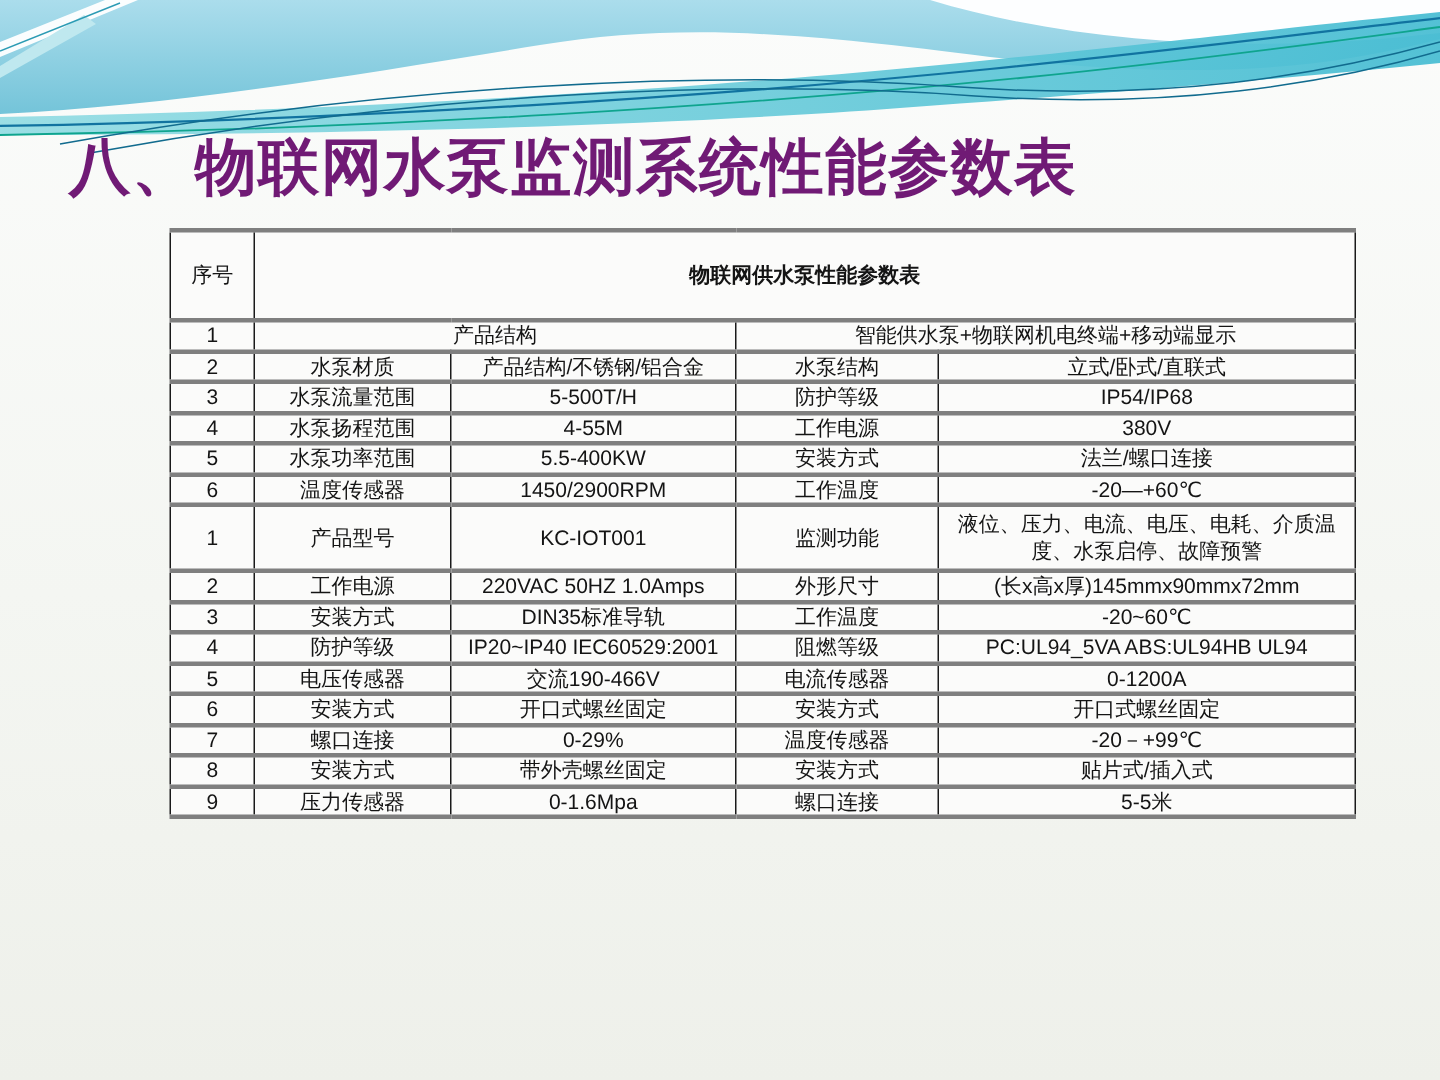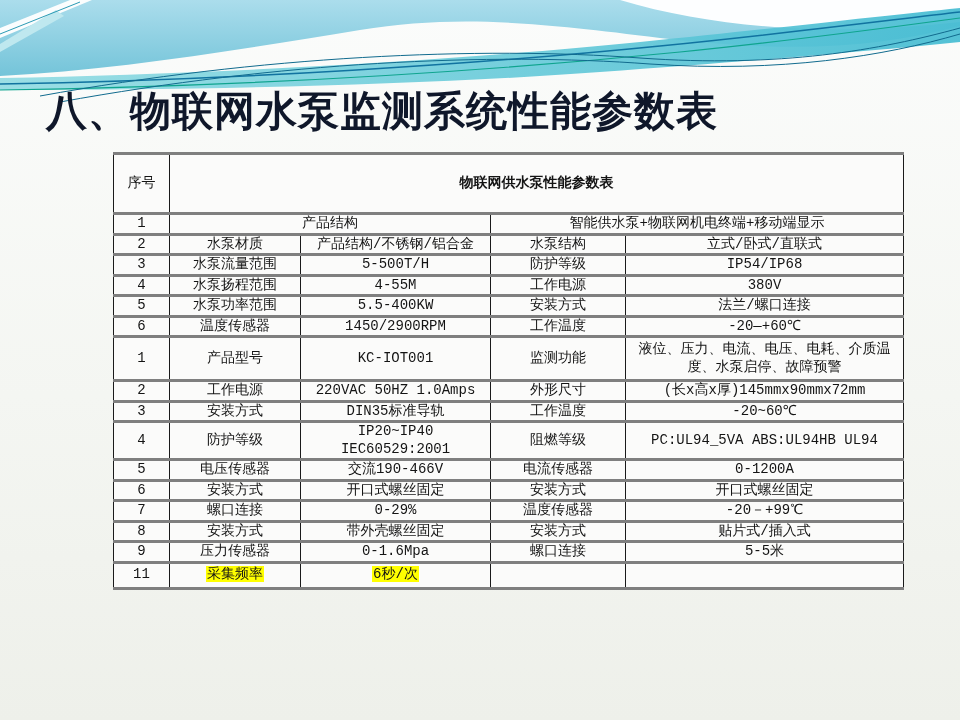--- a/index.html
+++ b/index.html
@@ -11,21 +11,20 @@
   .banner{position:absolute;top:0;left:0;width:960px;height:150px;pointer-events:none;}
   .slide-title{
     position:absolute;left:46px;top:84px;width:880px;
     font-size:41px;font-weight:bold;letter-spacing:1px;color:#186a80;
     white-space:nowrap;
   }
   table.params{
     position:absolute;left:113px;top:152px;width:790px;
     border-collapse:collapse;table-layout:fixed;
     background:#fbfbfa;
-    font-family:Liberation Mono, monospace;
   }
   table.params td{
     border-left:1px solid #1a1a1a;border-right:1px solid #1a1a1a;
     border-top:3px solid #7f7f7f;border-bottom:3px solid #7f7f7f;
     font-size:14px;line-height:1.25;color:#141414;
     text-align:center;vertical-align:middle;padding:0 2px;
     overflow:hidden;
   }
   tr.sect-head.first{height:60px;}
   tr.sect-head{height:50px;}
@@ -56,21 +55,21 @@
   <path d="M0,78 C220,74 460,60 640,42 C780,28 880,16 960,8 L960,42 C860,52 740,62 600,72 C440,84 220,90 0,90 Z" fill="url(#g2)" opacity="0.92"></path>
   <path d="M0,84 C240,80 480,64 660,46 C790,33 890,20 960,12" fill="none" stroke="#1173a0" stroke-width="1.5"></path>
   <path d="M0,90 C260,86 500,70 680,52 C800,40 900,26 960,18" fill="none" stroke="#0fa48e" stroke-width="1.2"></path>
   <path d="M40,96 C260,56 480,46 640,58 C780,68 880,50 960,28" fill="none" stroke="#116b8e" stroke-width="1"></path>
   <path d="M60,102 C280,62 490,52 650,64 C780,73 885,56 960,34" fill="none" stroke="#116b8e" stroke-width="1"></path>
   <polygon points="0,28 70,0 92,0 0,38" fill="#ffffff" opacity="0.95"></polygon>
   <polygon points="0,44 56,10 64,16 0,52" fill="#bfe8ef"></polygon>
   <path d="M0,34 L80,2" fill="none" stroke="#2b9bb4" stroke-width="1"></path>
 </svg>
 
-<div class="slide-title" style="color: #0f172a;">八、物联网水泵监测系统性能参数表</div>
+<div class="slide-title" style="color: #701a75;">八、物联网水泵监测系统性能参数表</div>
 
 <table class="params">
   <colgroup>
     <col style="width:56px">
       <col style="width:131px">
       <col style="width:190px">
     <col style="width:135px">
       <col style="width:278px">
   </colgroup>
   <tbody>
@@ -174,21 +173,14 @@
         <td>安装方式</td>
         <td>贴片式/插入式</td>
       </tr>
       <tr class="row">
         <td>9</td>
         <td>压力传感器</td>
         <td>0-1.6Mpa</td>
         <td>螺口连接</td>
         <td>5-5米</td>
       </tr>
-      <tr class="row h-md">
-        <td>11</td>
-        <td><span class="hl" style="background: rgb(255, 255, 0);">采集频率</span></td>
-        <td><span class="hl" style="background: rgb(255, 255, 0);">6秒/次</span></td>
-        <td></td>
-        <td></td>
-      </tr>
     </tbody>
 </table>
 
 </body></html>

